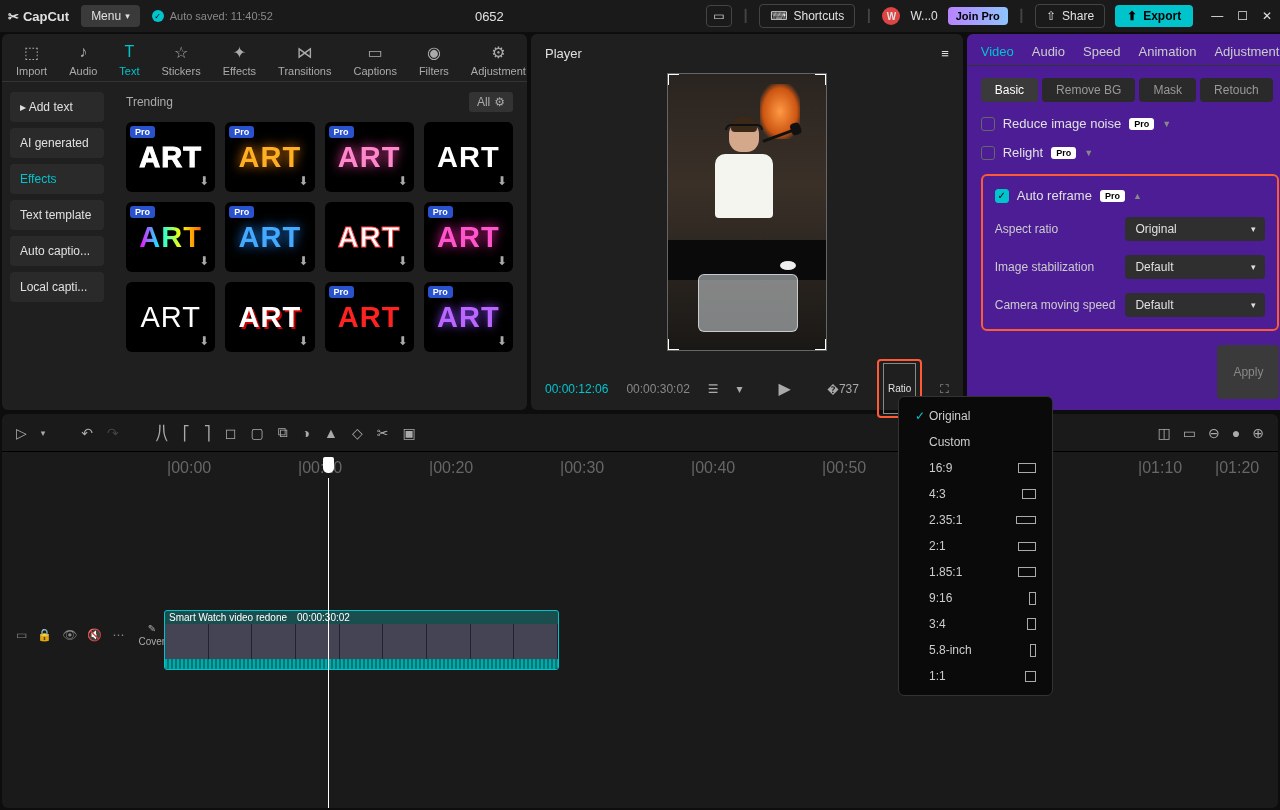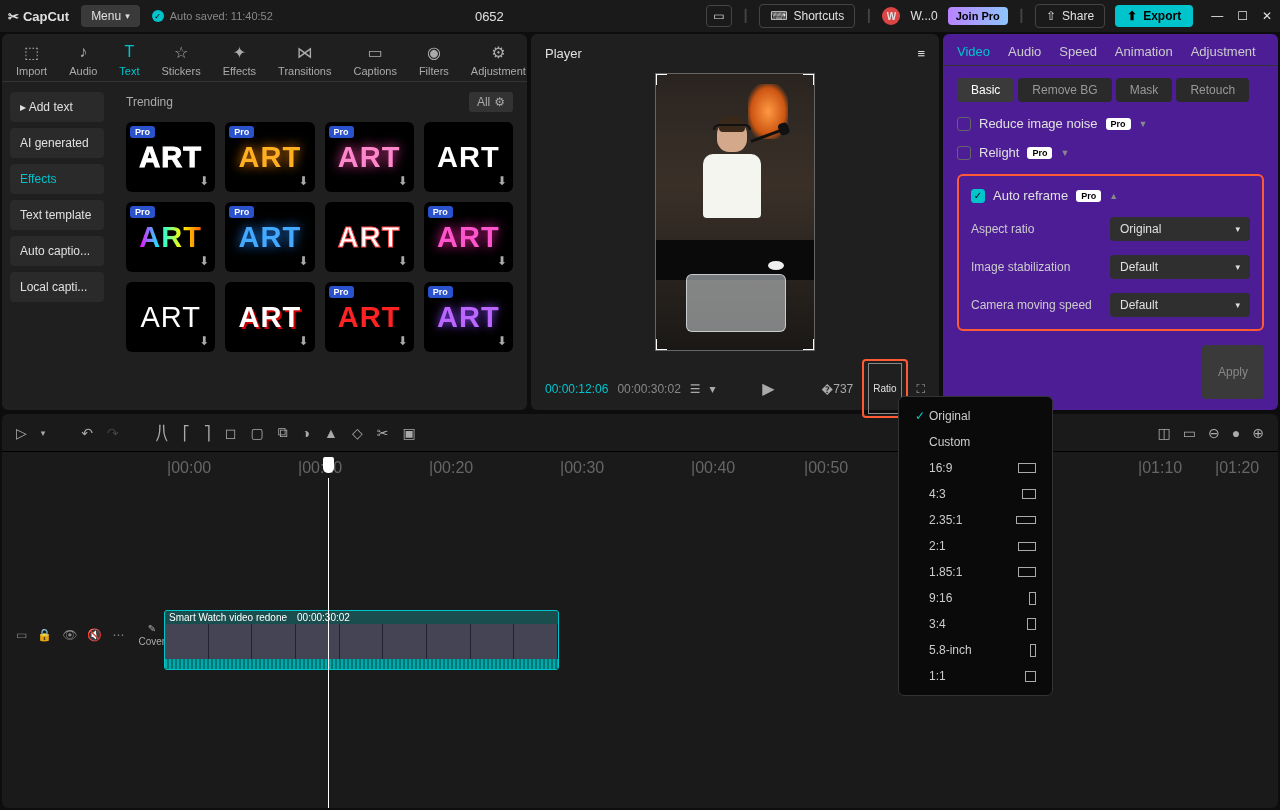--- a/index.html
+++ b/index.html
@@ -45,21 +45,21 @@
 .art-txt { font-weight:900; font-size:29px; letter-spacing:1px; }
 
 
 .player { flex:1; background:#1f1f1f; border-radius:6px; display:flex; flex-direction:column; }
 .player-hdr { padding:12px 14px; display:flex; align-items:center; font-size:13px; }
 .ply-more { margin-left:auto; cursor:pointer; }
 .preview { flex:1; display:flex; align-items:center; justify-content:center; }
 .video-frame { width:160px; height:278px; background:#333; border:1px solid #666; position:relative; overflow:hidden; }
 .handle { position:absolute; width:12px; height:2px; background:#fff; }
 .handle.v { width:2px; height:12px; }
-.ctrl-bar { padding:8px 14px; display:flex; align-items:center; gap:9px; font-size:12px; }
+.ctrl-bar { padding:8px 14px; display:flex; align-items:center; gap:18px; font-size:12px; }
 .time1 { color:#00c4cc; }
 .time2 { color:#888; }
 .ctrl-ico { cursor:pointer; color:#aaa; }
 .spacer { flex:1; }
 .ratio-box { border:2px solid #ff5a36; padding:2px 4px; border-radius:4px; }
 .ratio-inner { border:1px solid #888; padding:19px 4px; font-size:10px; }
 
 
 .inspector { width:335px; background:#4c1d95; border-radius:6px; display:flex; flex-direction:column; }
 .insp-tabs { display:flex; padding:10px 14px 6px; gap:18px; border-bottom:1px solid #333; font-size:13px; }
@@ -465,21 +465,21 @@
       <span class="tl-ico">●</span>
       <span class="tl-ico">⊕</span>
     </div>
   </div>
   <div class="ruler" id="ruler">
       <span class="ruler-mark" style="left: 165px;">|00:00</span>
       <span class="ruler-mark" style="left: 296px;">|00:10</span>
       <span class="ruler-mark" style="left: 427px;">|00:20</span>
       <span class="ruler-mark" style="left: 558px;">|00:30</span>
       <span class="ruler-mark" style="left: 689px;">|00:40</span>
-      <span class="ruler-mark" style="left: 802px;">|00:50</span>
+      <span class="ruler-mark" style="left: 820px;">|00:50</span>
       <span class="ruler-mark" style="left: 951px;">|01:00</span>
       <span class="ruler-mark" style="left: 1136px;">|01:10</span>
       <span class="ruler-mark" style="left: 1213px;">|01:20</span>
     </div>
   <div class="tracks">
     <div class="track-row">
       <div class="track-ctrls">
         <span>▭</span>
         <span>🔒</span>
         <span>👁</span>

